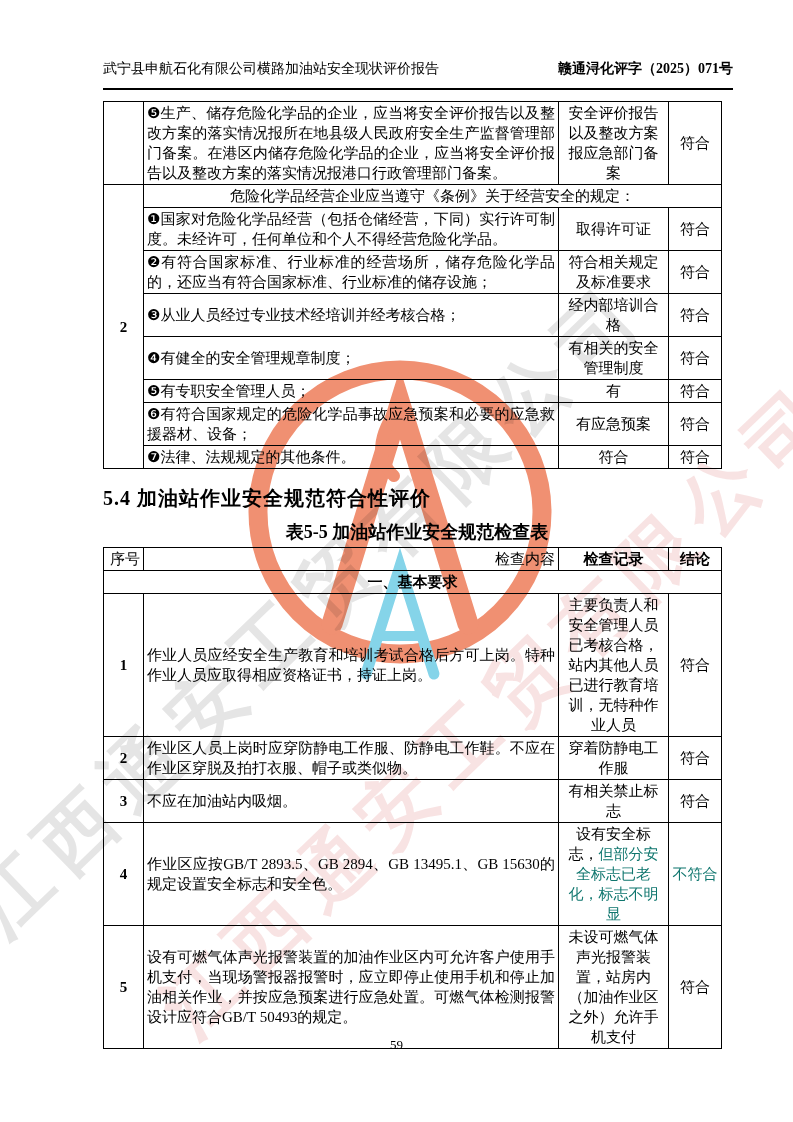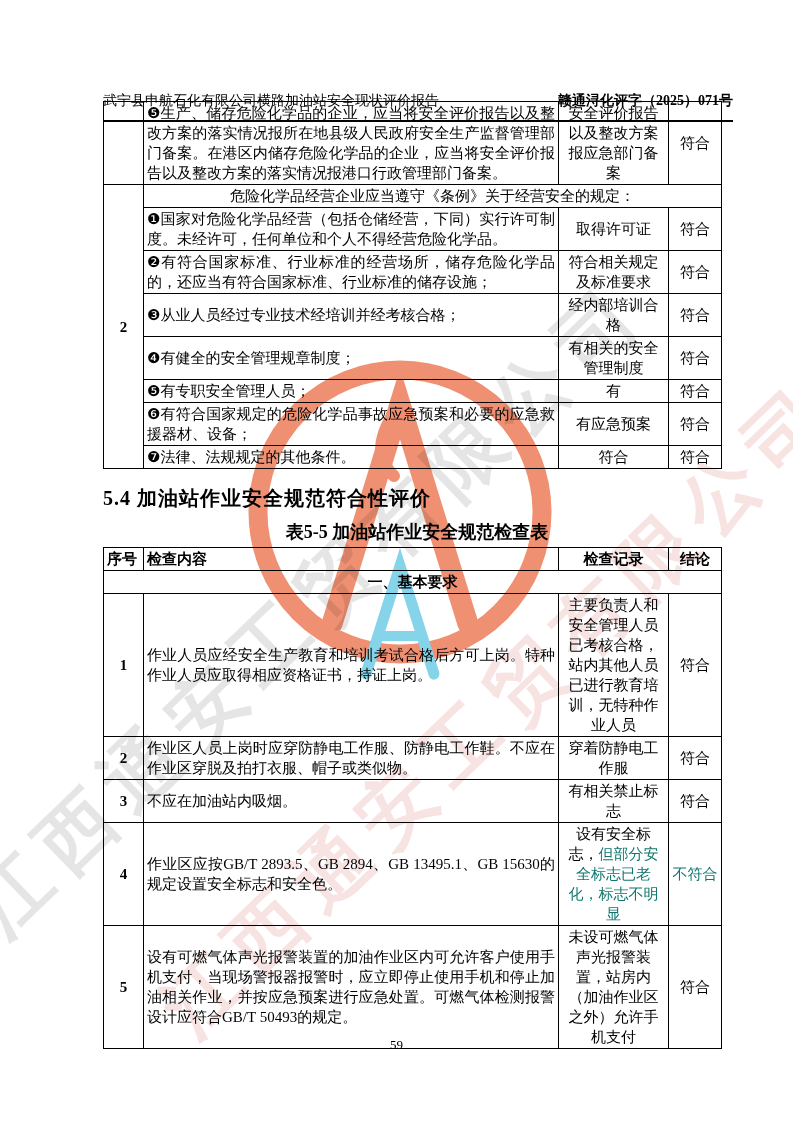--- a/index.html
+++ b/index.html
@@ -2,30 +2,30 @@
 <html><head>
 <meta charset="utf-8">
 <style>
   html,body{margin:0;padding:0;background:#ffffff;}
   .page{position:relative;width:793px;height:1122px;background:#fff;
         font-family:"Liberation Serif","DejaVu Serif",serif;color:#000;overflow:hidden;}
   
   .header{position:absolute;left:103px;top:60px;width:630px;display:flex;
           justify-content:space-between;align-items:flex-end;font-size:14px;
           padding-bottom:10px;border-bottom:2px solid #000;z-index:1;}
-  .header .right{font-weight:bold;margin-top:32px;}
+  .header .right{font-weight:bold;}
   
   .content{position:absolute;left:103px;top:101px;width:628px;z-index:1;}
   table{border-collapse:collapse;width:618px;font-size:15px;line-height:20px;table-layout:fixed;}
   td,th{border:1.5px solid #000;padding:1px 3px;vertical-align:middle;word-break:break-all;}
   .c{text-align:center;}
   .j{text-align:justify;}
   .num{text-align:center;font-weight:bold;}
   .red{color:#0f766e;}
-  .th-left{text-align:left;font-weight:bold;}
+  .th-left{text-align:right;font-weight:normal;}
   .th-center{text-align:center;font-weight:bold;}
   .sectionrow{text-align:center;font-weight:bold;}
   .para{font-size:19px;line-height:31px;text-align:justify;text-indent:2em;margin:10px 0 6px 0;}
   .h-sec{font-size:20px;font-weight:bold;margin:16px 0 4px 0;letter-spacing:1px;}
   .cap{font-size:18px;font-weight:bold;text-align:center;margin:8px 0 3px 0;}
   .pageno{position:absolute;left:0;right:0;top:1037px;text-align:center;font-size:13px;z-index:1;}
   
   .wm{position:absolute;pointer-events:none;mix-blend-mode:multiply;z-index:3;white-space:nowrap;}
   .wm-red-h{left:282px;top:700px;font-size:76px;font-weight:bold;
             color:rgba(206,70,70,0.40);letter-spacing:3px;font-family:"Liberation Serif",serif;}

